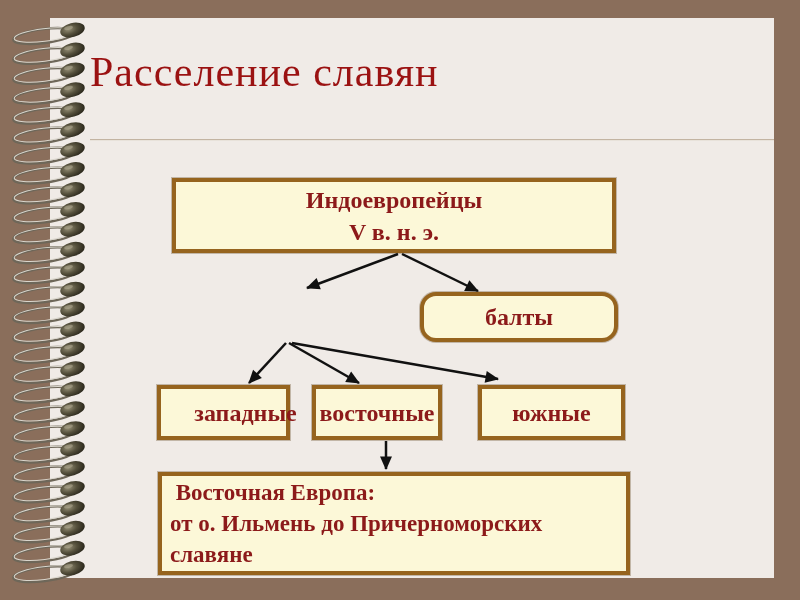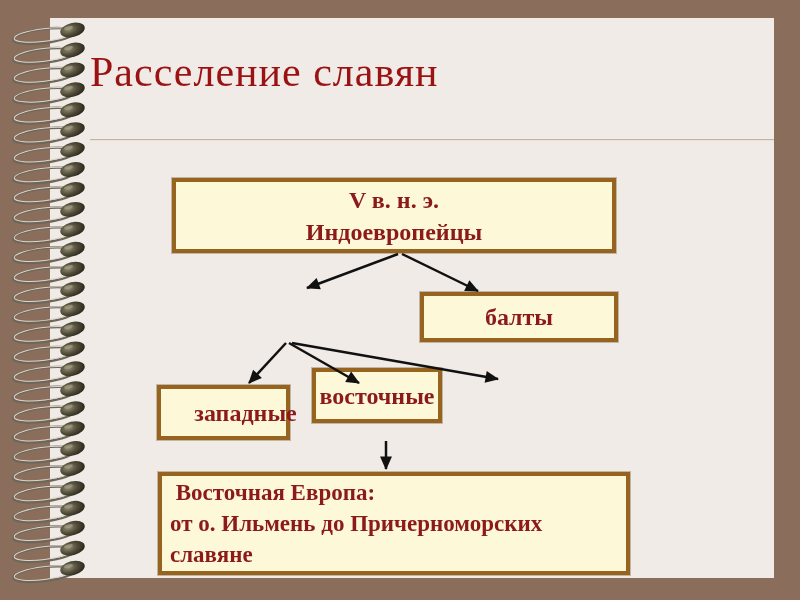--- a/index.html
+++ b/index.html
@@ -50,23 +50,23 @@
     font-weight: bold;
     font-size: 24px;
     display: flex;
     flex-direction: column;
     justify-content: center;
     align-items: center;
   }
   .node .nline { white-space: pre; line-height: 32px; }
   .node-indo   { left: 172px; top: 178px; width: 444px; height: 75px; }
   .node-slavs  { left: 165px; top: 292px; width: 223px; height: 50px; }
-  .node-balts  { left: 420px; top: 292px; width: 198px; height: 50px; }
+  .node-balts  { left: 420px; top: 292px; width: 198px; height: 50px; border-radius: 16px; }
   .node-west   { left: 157px; top: 385px; width: 133px; height: 55px; padding-left: 44px; }
-  .node-east   { left: 312px; top: 368px; width: 130px; height: 55px; text-align: right; }
+  .node-east   { left: 312px; top: 385px; width: 130px; height: 55px; text-align: right; }
   .node-south  { left: 478px; top: 385px; width: 147px; height: 55px; }
   .node-europe {
     left: 158px; top: 472px; width: 472px; height: 103px;
     align-items: flex-start;
     justify-content: center;
     padding: 8px 8px;
     font-size: 23px;
   }
   .node-europe .nline { line-height: 31px; }
   .arrows {
@@ -258,37 +258,40 @@
         <ellipse cx="72.5" cy="568.11" rx="12.5" ry="7" fill="url(#pinGrad)" transform="rotate(-14 72.5 568.11)"></ellipse>
         <ellipse cx="68.5" cy="566.11" rx="4.5" ry="1.8" fill="#b3ac93" opacity="0.55" transform="rotate(-14 68.5 566.11)"></ellipse>
       </g>
     </svg>
 
   <div class="slide-title">Расселение славян</div>
 
   <div class="divider"></div>
 
   <div class="node node-indo">
+    <div class="nline">Индоевропейцы</div>
     <div class="nline">V в. н. э.</div>
-    <div class="nline">Индоевропейцы</div>
   </div>
 
 
   <div class="node node-balts">
     <div class="nline">балты</div>
   </div>
 
   <div class="node node-west">
     <div class="nline">западные</div>
   </div>
 
   <div class="node node-east">
     <div class="nline">восточные</div>
   </div>
 
+  <div class="node node-south">
+    <div class="nline">южные</div>
+  </div>
 
   <div class="node node-europe">
     <div class="nline"> Восточная Европа:</div>
     <div class="nline">от о. Ильмень до Причерноморских</div>
     <div class="nline">славяне</div>
   </div>
 
   <svg class="arrows" viewBox="0 0 800 600" xmlns="http://www.w3.org/2000/svg">
     <defs>
       <marker id="ah" markerUnits="userSpaceOnUse" markerWidth="15" markerHeight="13" refX="13" refY="6.5" orient="auto">

